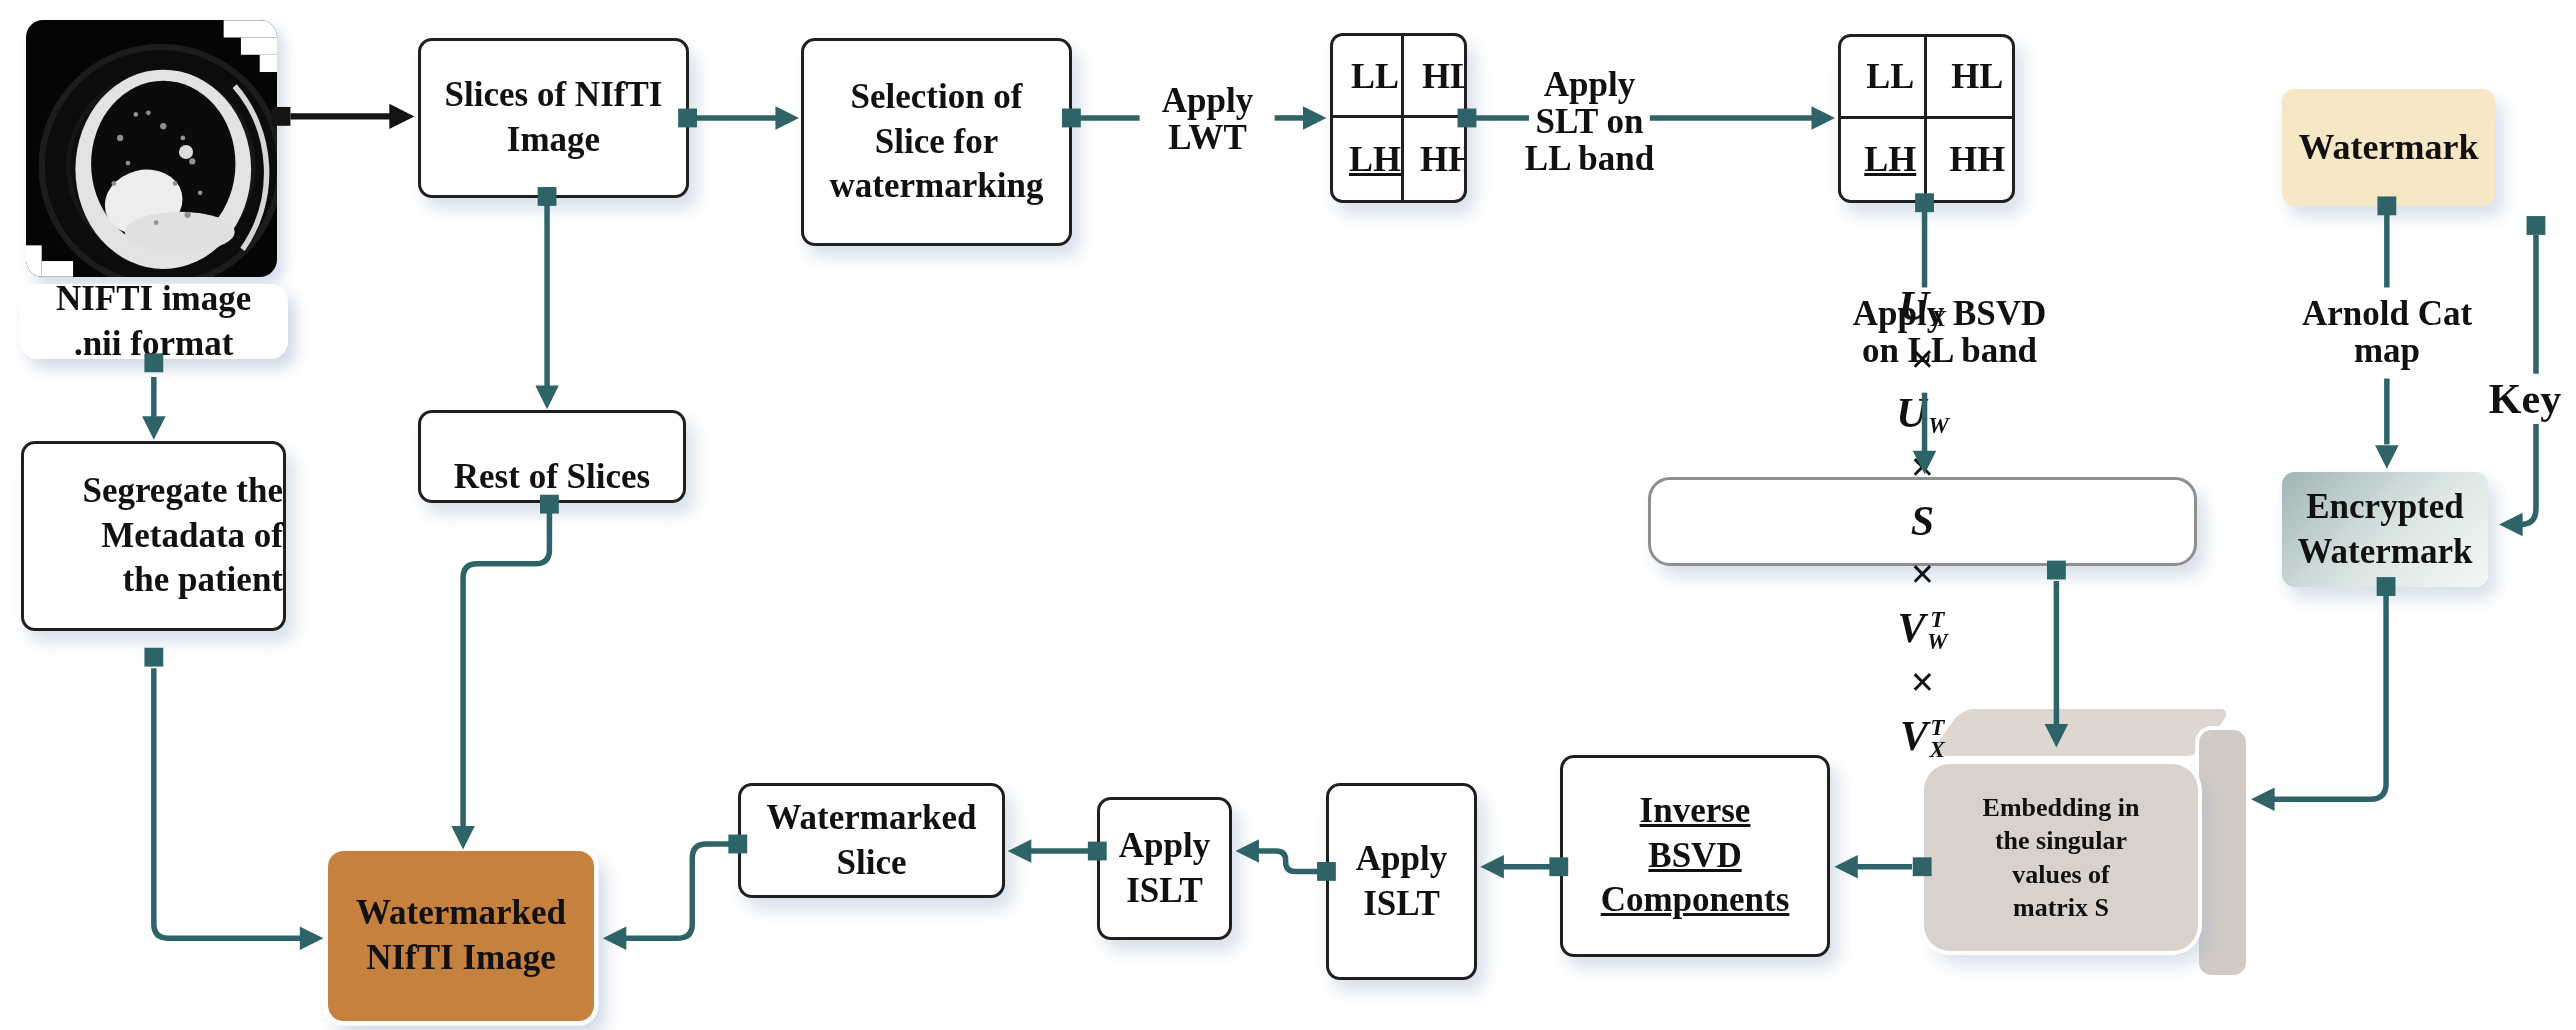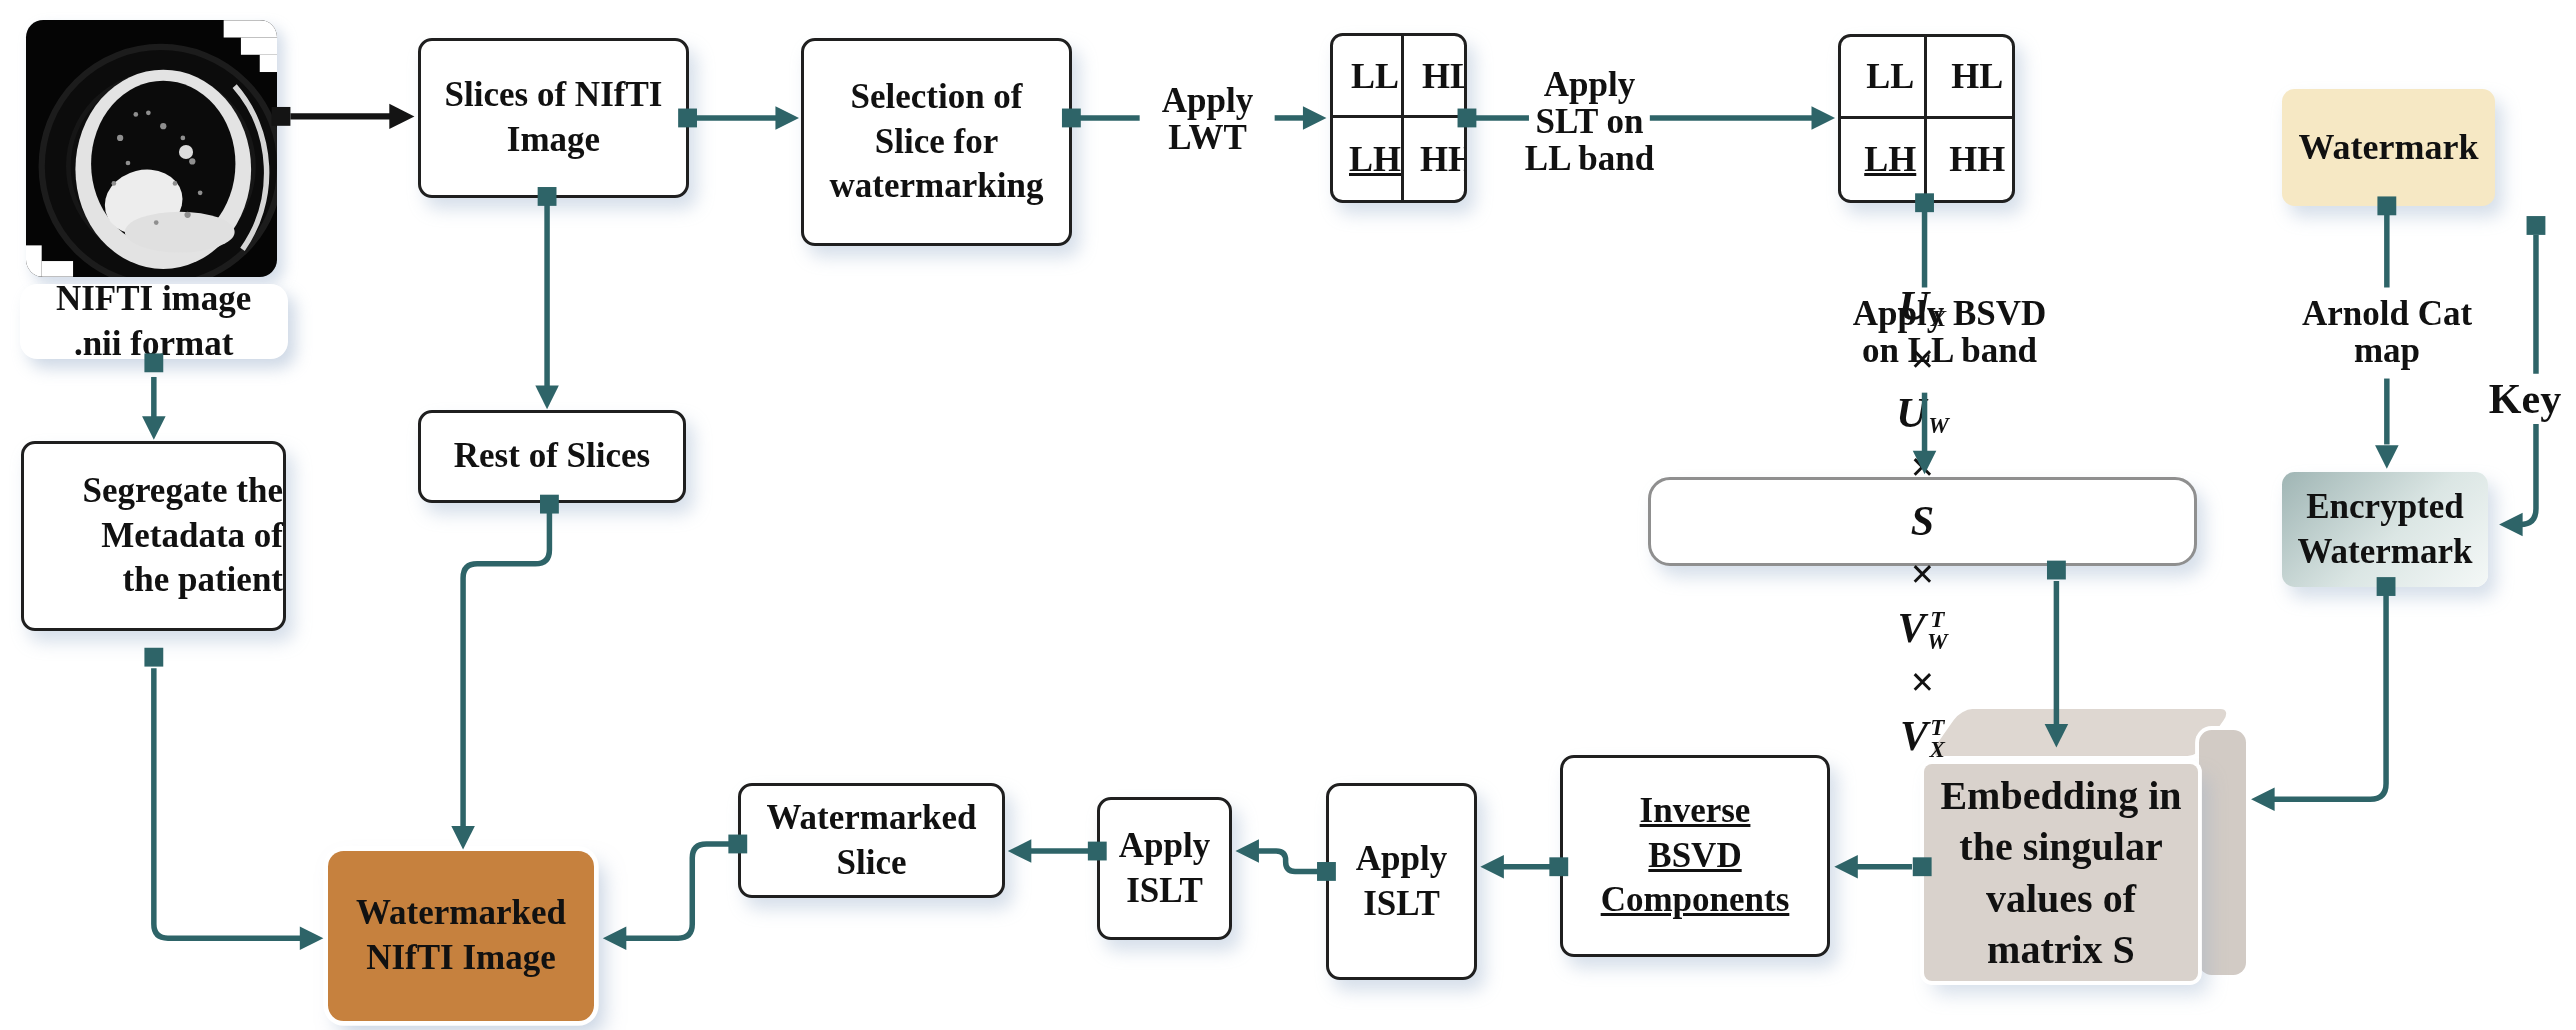--- a/index.html
+++ b/index.html
@@ -38,23 +38,23 @@
   .formula-box .term{display:inline-flex;align-items:center;font-style:italic;}
   .formula-box .op{font-style:normal;margin:0 12.6px;}
   .formula-box .ss{display:inline-flex;flex-direction:column;font-size:0.55em;line-height:0.95;margin-left:1.6px;transform:translateY(1.6px);}
   .formula-box .ss .sup{min-height:0.9em;}
   .formula-box .ss .sub{min-height:0.9em;}
   
   .embed-top{position:absolute;left:1945px;top:709px;width:270px;height:47px;background:#DED7D1;
     border-radius:11px;transform:skewX(-35deg);box-shadow:0 0 0 3.9px #fff;z-index:2;}
   .embed-right{position:absolute;left:2199px;top:730px;width:47px;height:245px;background:#D2CBC5;
     border-radius:12.6px;box-shadow:0 0 0 3.9px #fff;z-index:2;}
-  .embed-main{position:absolute;left:1924px;top:764px;width:274px;height:217px;background:#D9D2CC;
-    border:none;border-radius:8px;box-shadow:0 0 0 3.9px #fff,9.4px 12.6px 19px rgba(148,170,200,0.38);
-    font-size:40px;z-index:3;}
+  .embed-main{position:absolute;left:1924px;top:764px;width:274px;height:187px;background:#D9D2CC;
+    border:none;border-radius:26px;box-shadow:0 0 0 3.9px #fff,9.4px 12.6px 19px rgba(148,170,200,0.38);
+    font-size:26px;z-index:3;}
   
   .ct{position:absolute;left:26px;top:19.6px;width:251px;height:257px;background:#050505;
     border-radius:17.3px;overflow:hidden;z-index:3;box-shadow:6.3px 7.8px 14px rgba(148,170,200,0.4);}
   .connectors{position:absolute;left:0;top:0;z-index:5;pointer-events:none;}
 </style>
 </head>
 <body>
 
 <div class="canvas">
 
@@ -196,21 +196,21 @@
     <span>Watermarked</span>
     <span>NIfTI Image</span>
   </div>
 
   <div class="node" style="left:21px;top:441px;width:265px;height:190px;align-items:flex-end;">
     <span>Segregate the</span>
     <span>Metadata of</span>
     <span>the patient</span>
   </div>
 
-  <div class="node" style="left:418px;top:410px;width:268px;height:93px;">
+  <div class="node" style="left:418px;top:410px;width:268px;height:93px;justify-content:flex-end;">
     <span>Rest of Slices</span>
   </div>
 
   <div class="label" style="left:1137px;top:82px;width:141px;">
     <span>Apply</span>
     <span>LWT</span>
   </div>
   <div class="label" style="left:1511px;top:66px;width:157px;">
     <span>Apply</span>
     <span>SLT on</span>

